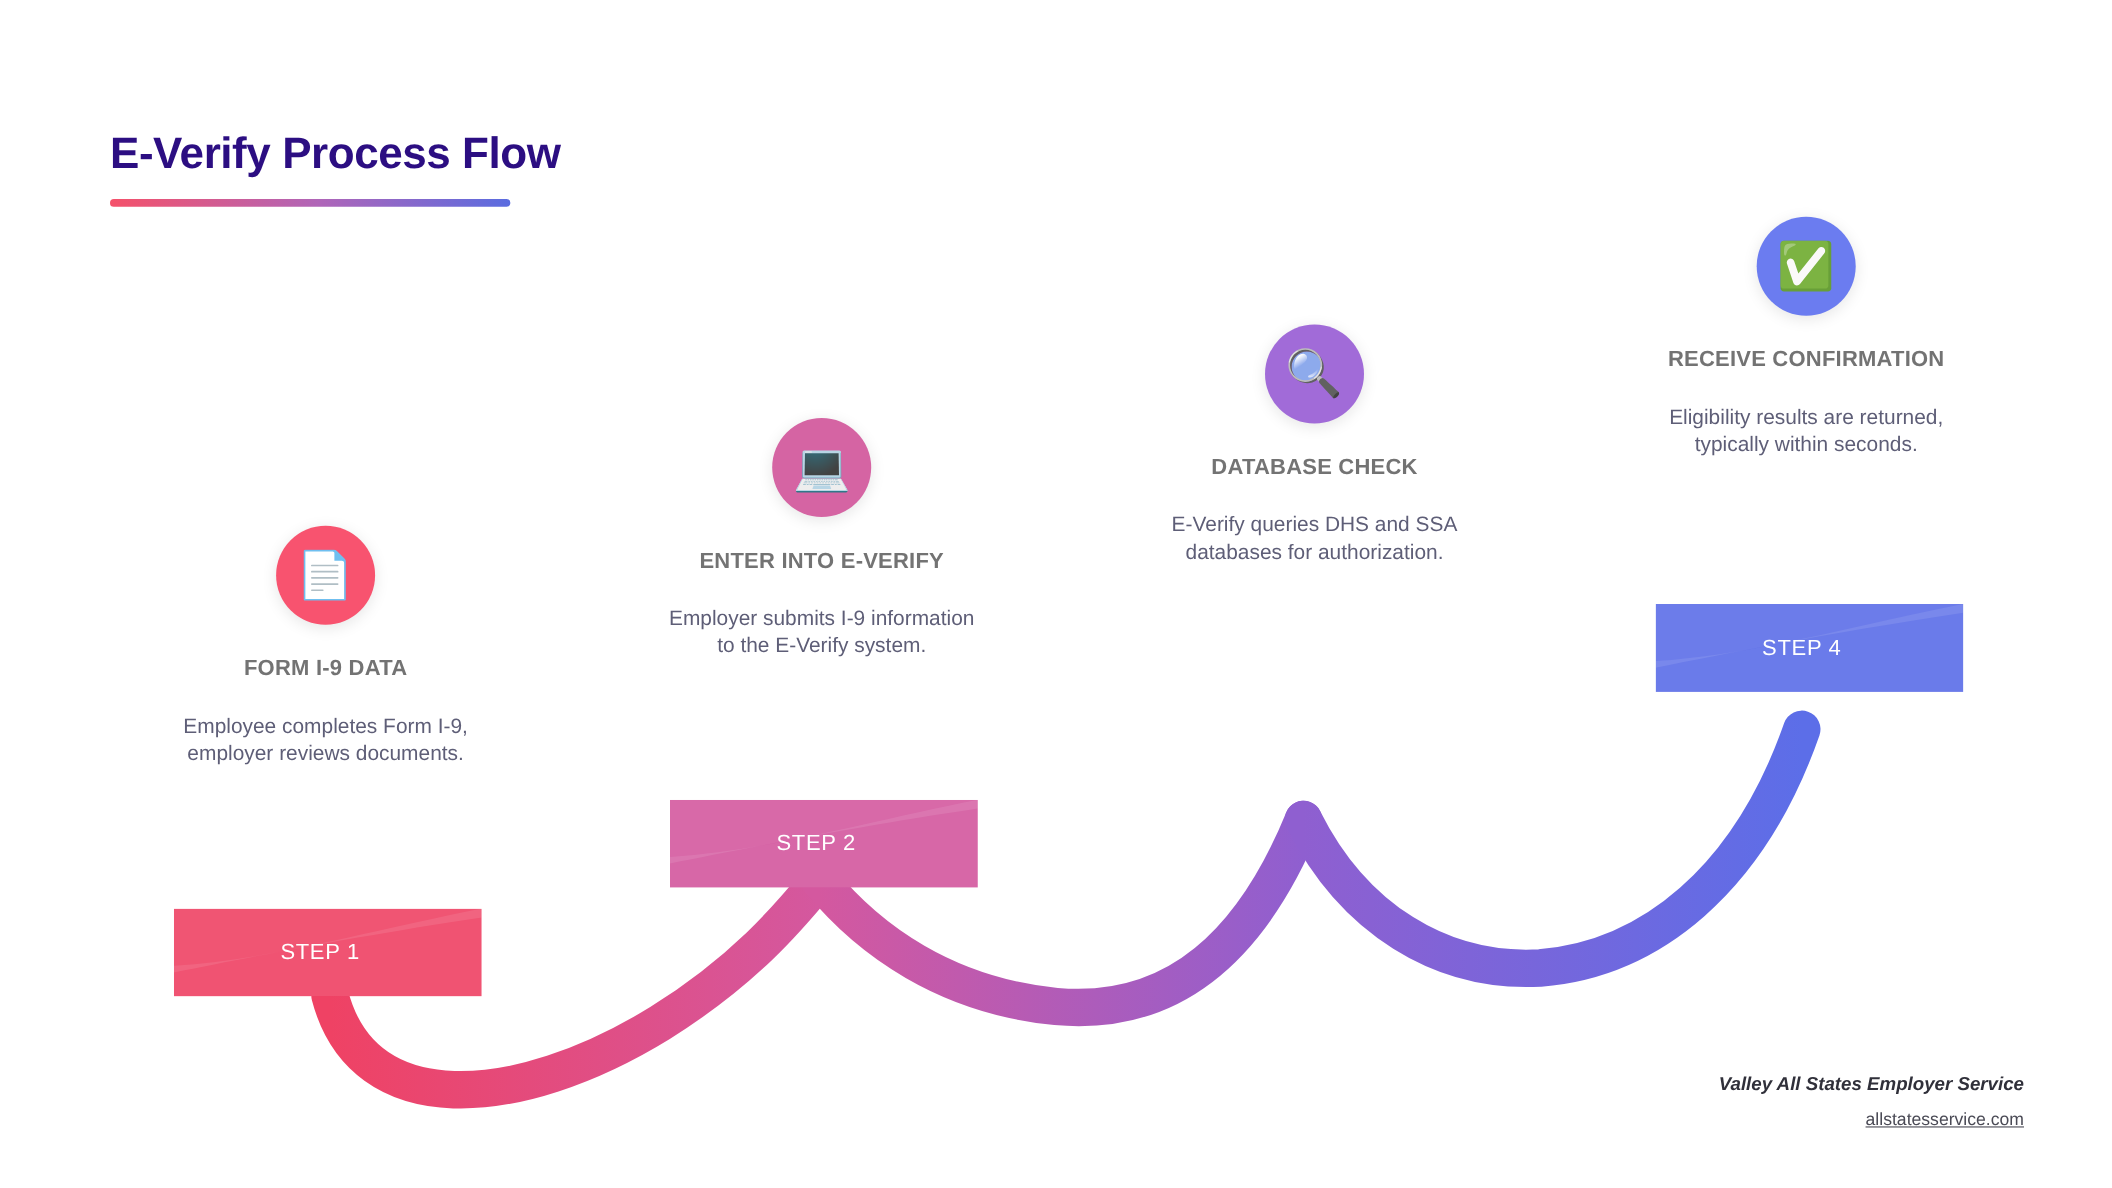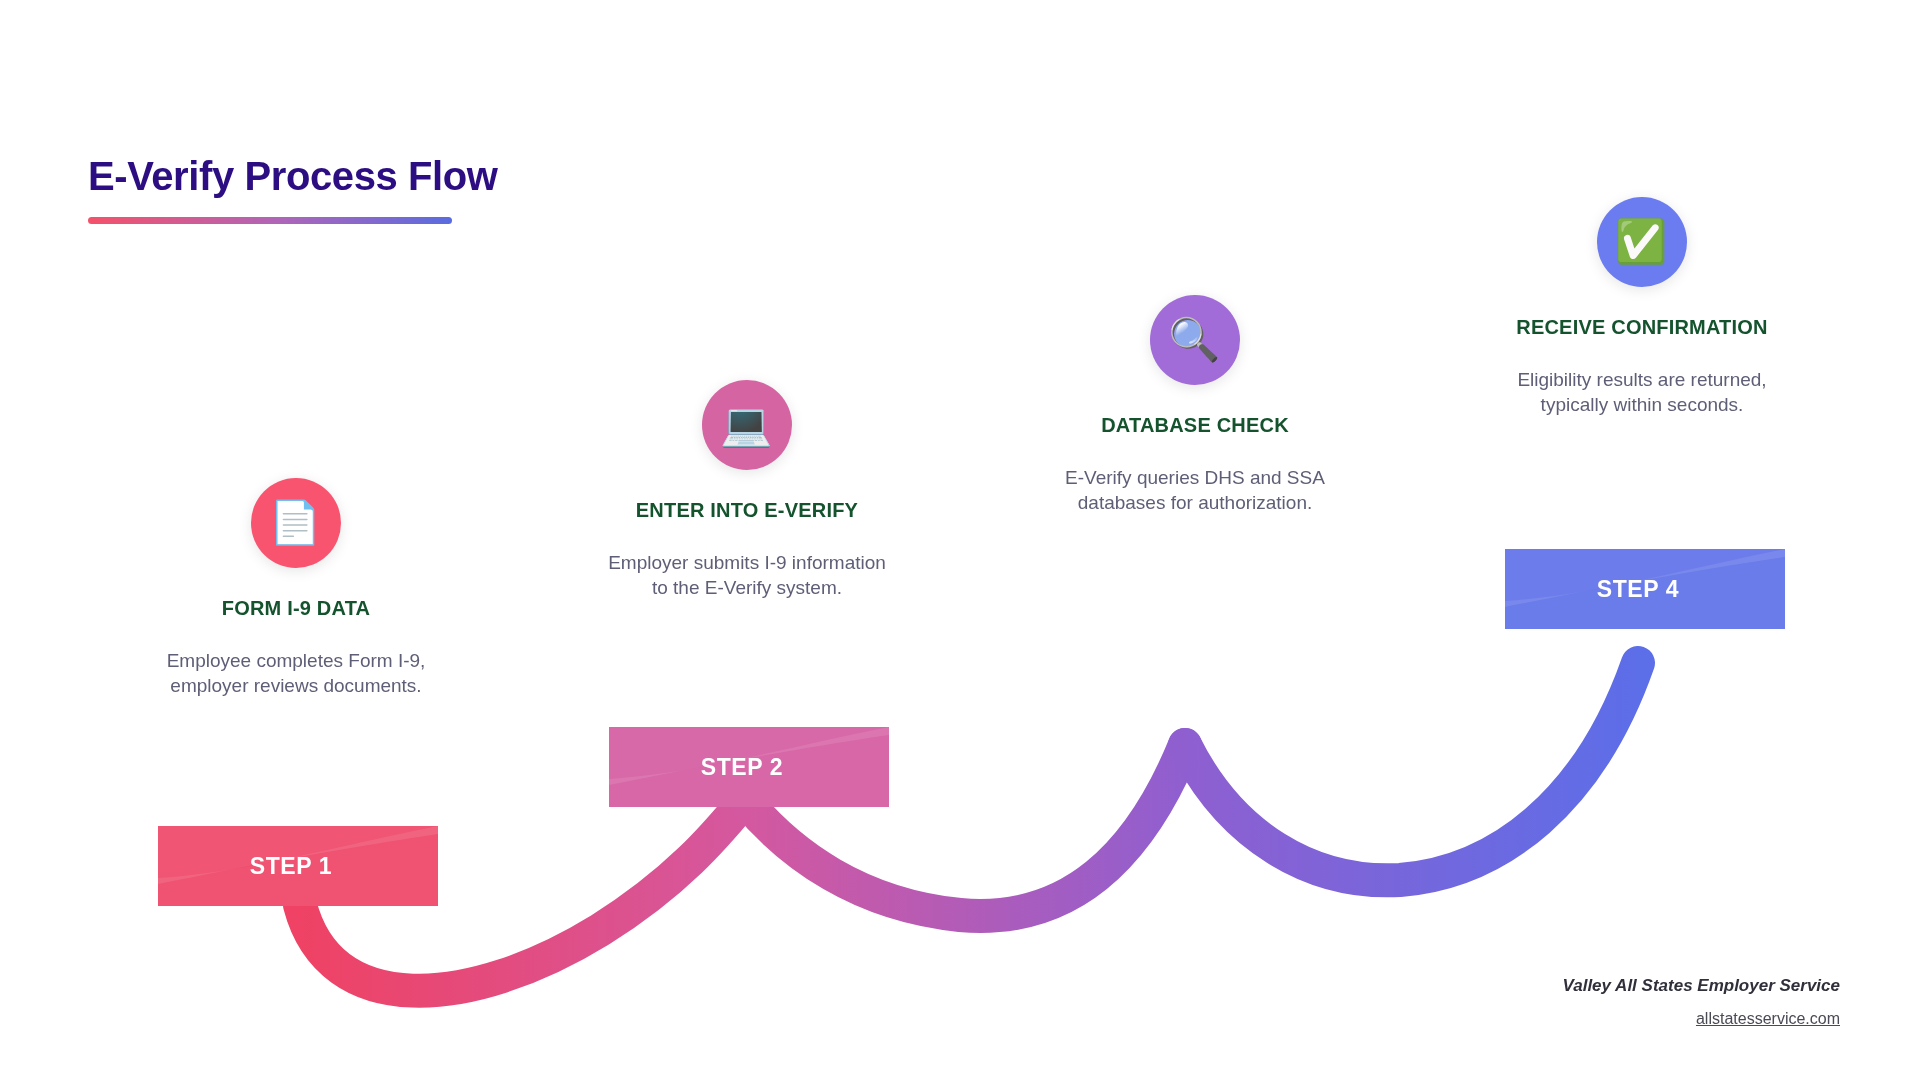--- a/index.html
+++ b/index.html
@@ -19,23 +19,22 @@
     position: absolute;
     left: 0; top: 0;
     width: 1920px;
     height: 1080px;
     background: #ffffff;
   }
 
   
   .header {
     position: absolute;
-    left: 88px;
+    left: 100px;
     top: 118px;
-    margin-top: 36px;
   }
   .title {
     font-size: 40px;
     font-weight: bold;
     color: #2c0e82;
     letter-spacing: -0.4px;
     margin: 0;
     line-height: 1.1;
     white-space: nowrap;
   }
@@ -80,21 +79,21 @@
     align-items: center;
     justify-content: center;
     font-size: 42px;
     line-height: 1;
     box-shadow: 0 3px 14px rgba(0,0,0,0.10);
   }
   .step-title {
     margin-top: 28px;
     font-size: 20px;
     font-weight: bold;
-    color: #14532d;
+    color: #737373;
     letter-spacing: 0.2px;
     line-height: 1.2;
   }
   .step-desc {
     margin-top: 28px;
     font-size: 19px;
     color: #5e5e77;
     line-height: 1.33;
   }
 
@@ -113,22 +112,22 @@
   }
   .banner .banner-label {
     position: absolute;
     left: 0; top: 0;
     width: 266px;
     height: 80px;
     display: flex;
     align-items: center;
     justify-content: center;
     color: #ffffff;
-    font-size: 23px;
-    font-weight: bold;
+    font-size: 20px;
+    font-weight: normal;
     letter-spacing: 0.6px;
   }
 
   
   .footer {
     position: absolute;
     right: 80px;
     top: 975px;
     text-align: right;
   }

